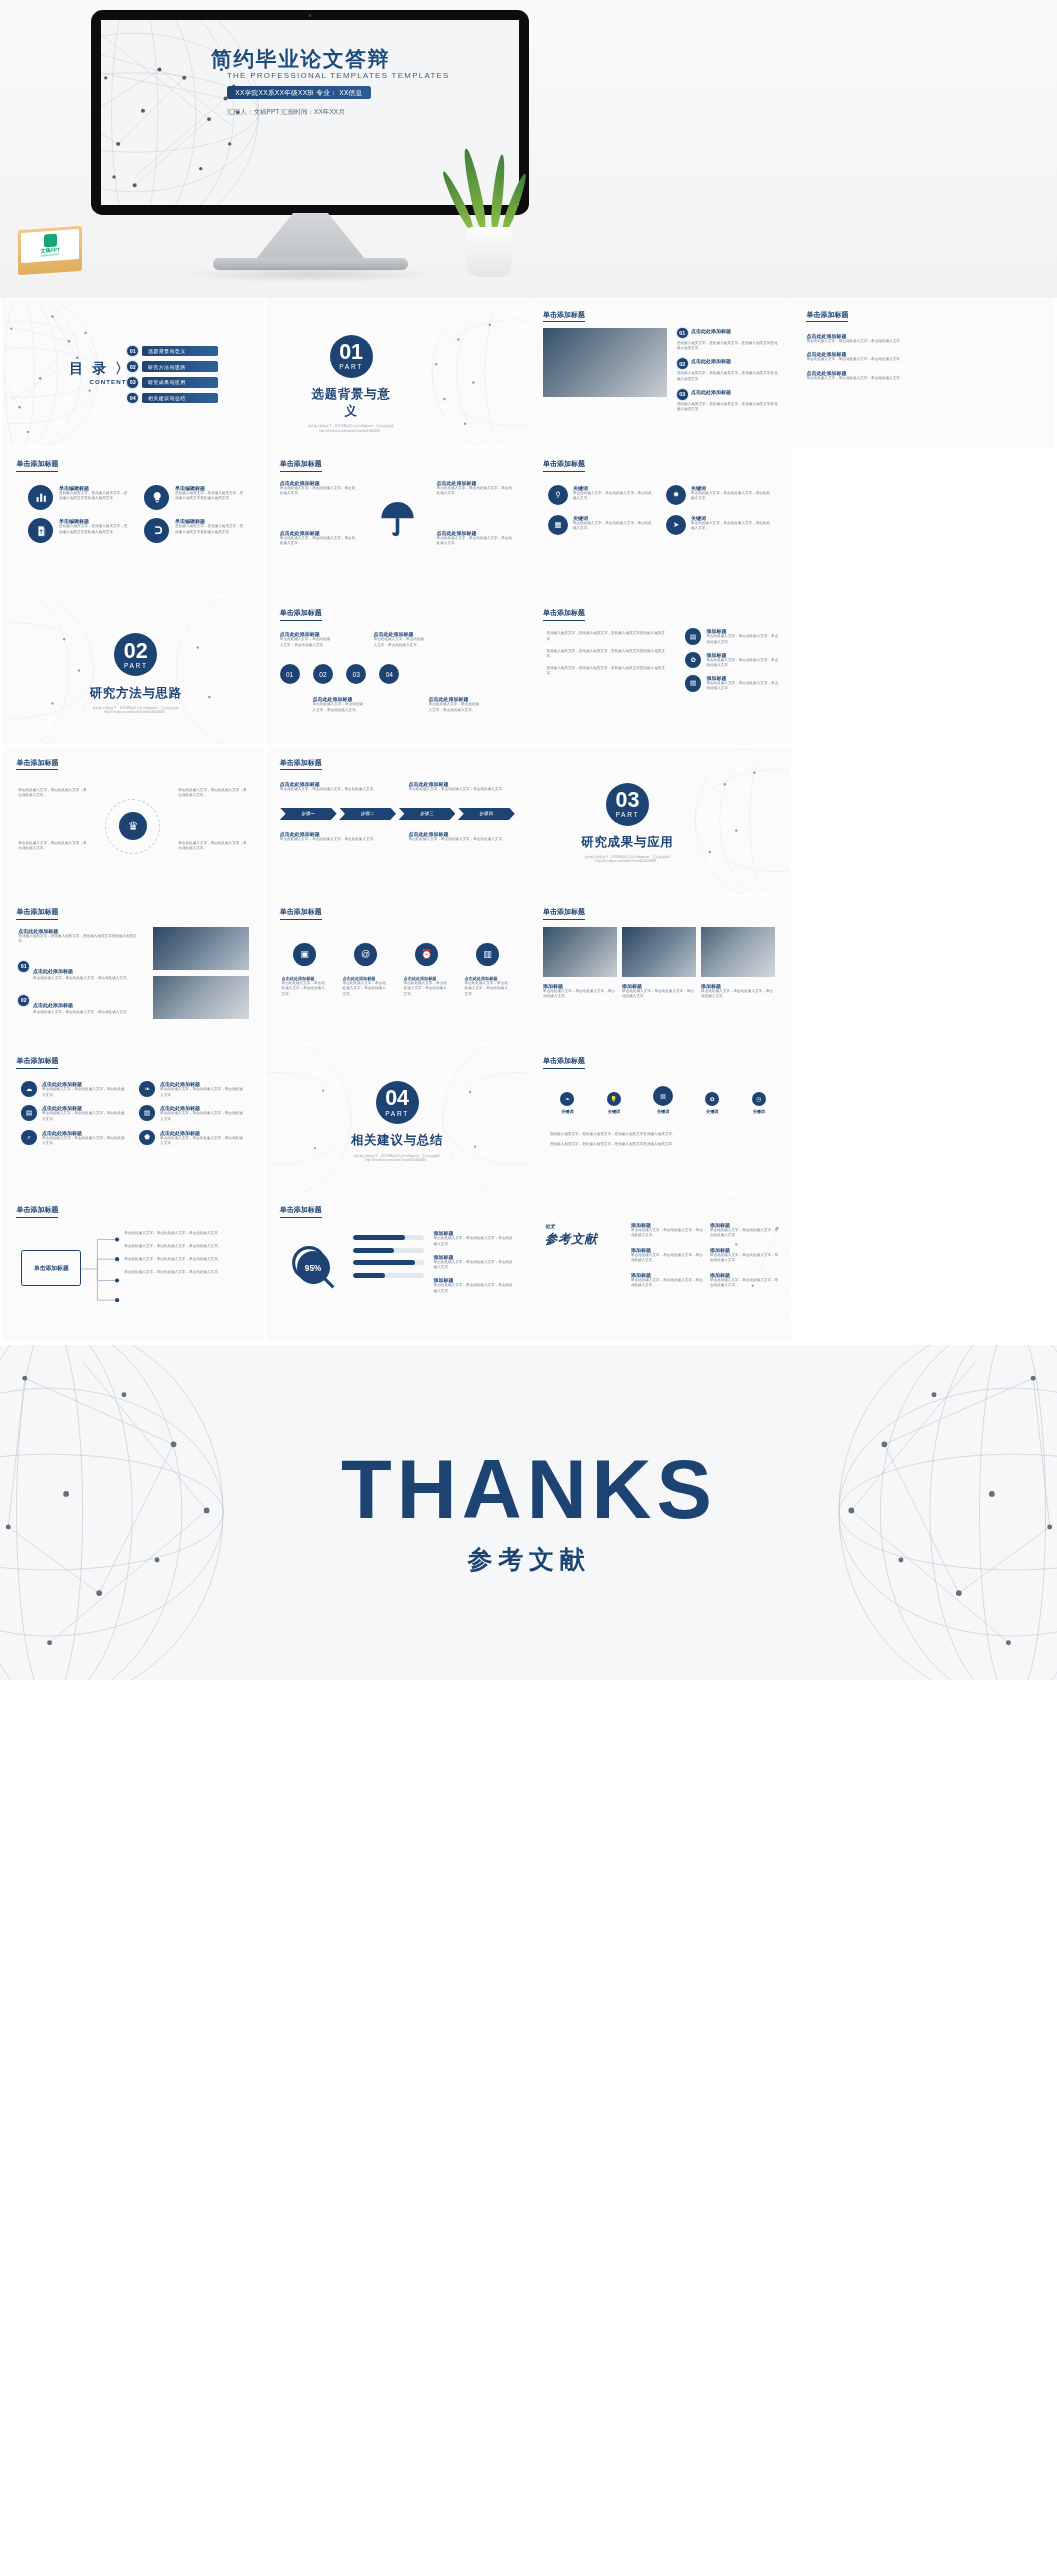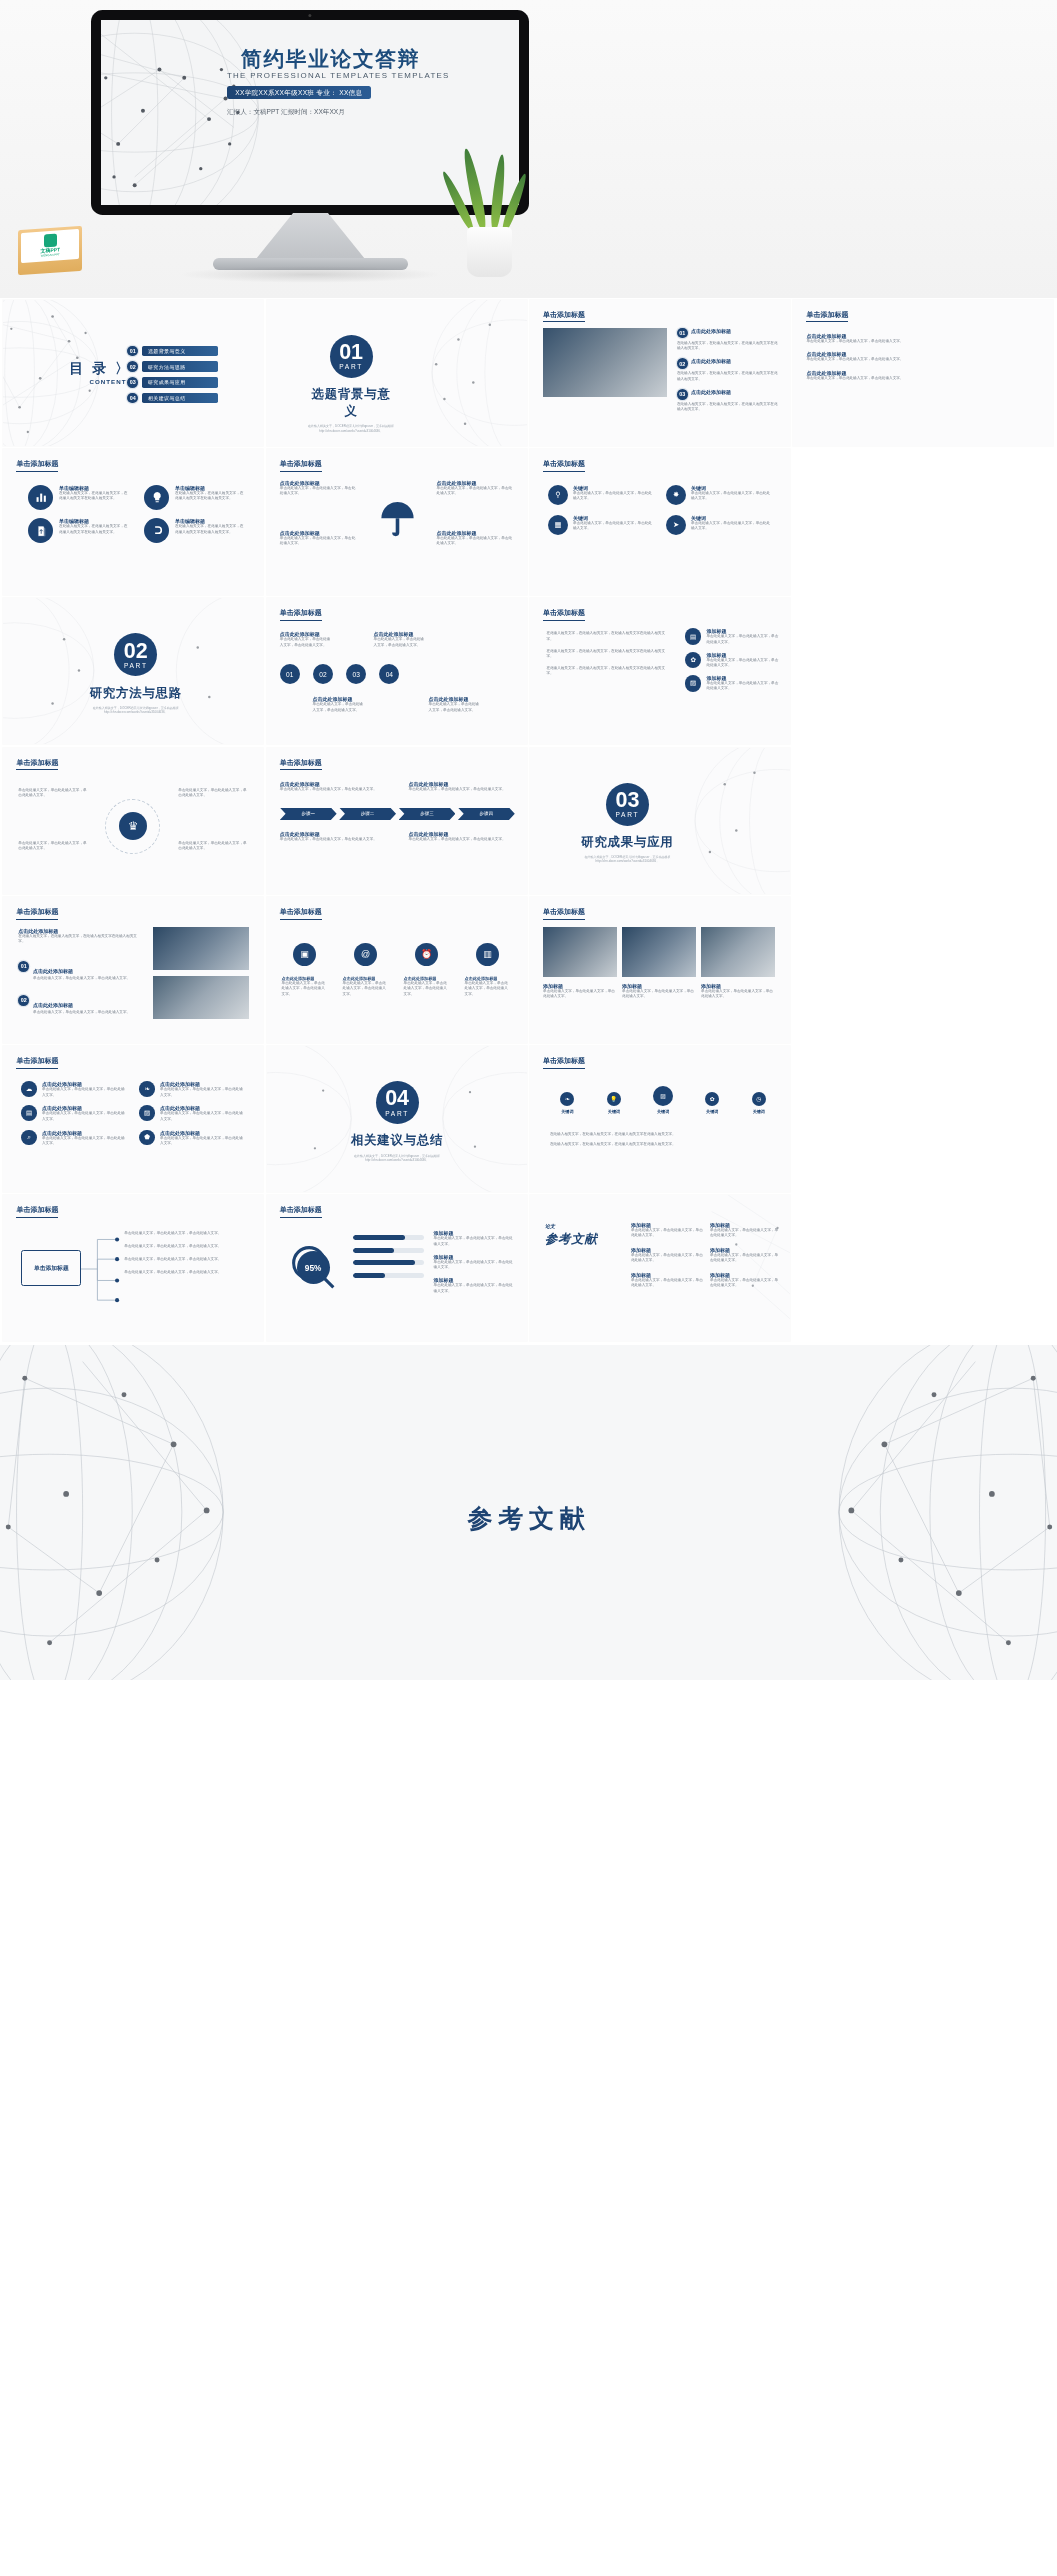--- a/index.html
+++ b/index.html
@@ -18,21 +18,21 @@
   .monitor-inner { position:relative; width:100%; height:100%; background:#f4f5f6; overflow:hidden; }
   .cam { position:absolute; left:50%; top:4.1px; width:3.3px; height:3.3px; border-radius:50%;
          background:#3a3a3a; transform:translateX(-50%); }
   .stand { position:absolute; left:256px; top:213px; width:109px; height:46px;
            background:linear-gradient(180deg,#d5d7da,#bfc2c6); clip-path:polygon(34% 0,66% 0,100% 100%,0 100%); }
   .base { position:absolute; left:213px; top:258px; width:195px; height:11.6px; border-radius:5.8px;
           background:linear-gradient(180deg,#c9ccd0,#a9adb2); }
   .base-shadow { position:absolute; left:178px; top:266px; width:264px; height:16.5px;
                  background:radial-gradient(ellipse at center, rgba(0,0,0,.12), rgba(0,0,0,0) 70%); }
   
-  .slide-title-cn { position:absolute; left:140px; top:25px; font-size:20.7px; font-weight:bold;
+  .slide-title-cn { position:absolute; left:110px; top:25px; font-size:20.7px; font-weight:bold;
                     letter-spacing:1.7px; color:#1d4c7c; white-space:nowrap; }
   .slide-title-en { position:absolute; left:126px; top:51px; font-size:7.9px; letter-spacing:1.3px;
                     color:#4a5a6a; white-space:nowrap; }
   .slide-badge { position:absolute; left:126px; top:66px; height:13.2px; line-height:13.2px;
                  background:linear-gradient(90deg,#1d4372,#2b5c94); color:#fff; font-size:6.6px;
                  padding:0 8.3px; border-radius:2.5px; white-space:nowrap; letter-spacing:0.3px; }
   .slide-meta { position:absolute; left:126px; top:88px; font-size:6.6px; color:#555f6a; white-space:nowrap; }
   
   .plant-pot { position:absolute; left:467px; top:227px; width:45px; height:50px;
                background:linear-gradient(180deg,#fdfdfd,#e6e6e6); border-radius:5px 5px 11.6px 11.6px; }
@@ -879,15 +879,16 @@
         <circle cx="1160" cy="300" r="3.5"></circle>
         <circle cx="1030" cy="200" r="3.5"></circle>
       <circle cx="1220" cy="360" r="3"></circle>
         <circle cx="1270" cy="220" r="3"></circle>
         <circle cx="1250" cy="40" r="3"></circle>
       <circle cx="1130" cy="60" r="3"></circle>
         <circle cx="1200" cy="180" r="3.5"></circle>
         <circle cx="1090" cy="260" r="3"></circle>
     </g>
   </svg>
+  <div class="thanks-en">THANKS</div>
   <div class="thanks-cn">参考文献</div>
 </section>
 
 
 </body></html>

